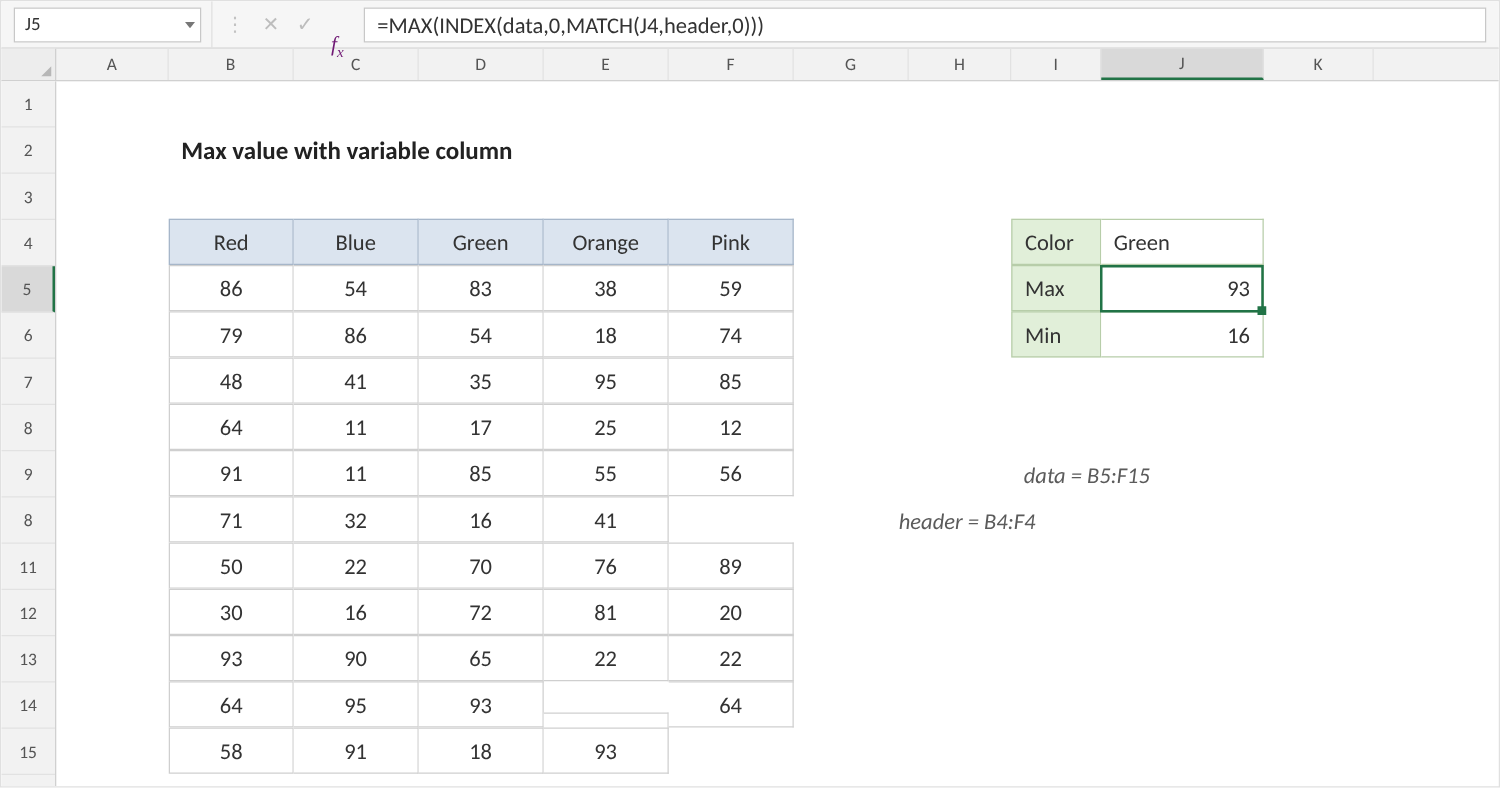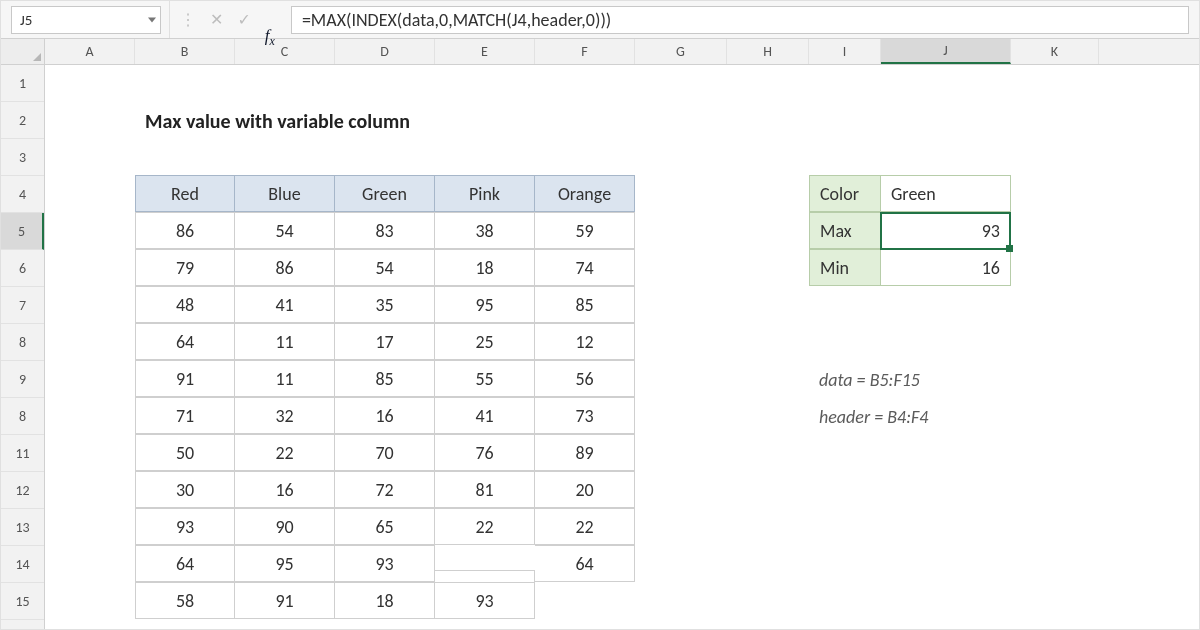--- a/index.html
+++ b/index.html
@@ -47,21 +47,21 @@
     font-size: 16px;
     height: 100%;
     border-left: 1px solid #e0e0e0;
   }
   .fb-mid .dots::before { content:"⋮"; color:#c2c2c2; }
   .fb-mid .x::before { content:"✕"; }
   .fb-mid .check::before { content:"✓"; }
   .fx {
     font-style: italic;
     font-family: "Times New Roman", serif;
-    color: #0f172a;
+    color: #701a75;
     font-size: 17px;
     padding-right: 6px;
     margin-top: 36px;
   }
   .formula-input {
     flex: 1;
     height: 28px;
     margin: 4px 10px 4px 0;
     background: #fff;
     border: 1px solid #c8c8c8;
@@ -277,22 +277,22 @@
         <div class="cell cH" style="width: 82px;"></div>
         <div class="cell cI" style="width: 72px;"></div>
         <div class="cell cJ" style="width: 130px;"></div>
         <div class="cell cK" style="width: 88px;"></div>
       </div>
       <div class="row">
         <div class="cell cA" style="width: 90px;"></div>
         <div class="cell cB tbl-hdr" style="width: 100px;">Red</div>
         <div class="cell cC tbl-hdr" style="width: 100px;">Blue</div>
         <div class="cell cD tbl-hdr" style="width: 100px;">Green</div>
+        <div class="cell cF tbl-hdr" style="width: 100px;">Orange</div>
         <div class="cell cE tbl-hdr" style="width: 100px;">Pink</div>
-        <div class="cell cF tbl-hdr" style="width: 100px;">Orange</div>
         <div class="cell cG" style="width: 92px;"></div>
         <div class="cell cH" style="width: 82px;"></div>
         <div class="cell cI side-lbl" style="width: 72px;">Color</div>
         <div class="cell cJ side-val" style="width: 130px;">Green</div>
         <div class="cell cK" style="width: 88px;"></div>
       </div>
       <div class="row">
         <div class="cell cA" style="width: 90px;"></div>
         <div class="cell cB tbl-cell" style="width: 100px;">86</div>
         <div class="cell cC tbl-cell" style="width: 100px;">54</div>
@@ -356,21 +356,20 @@
         <div class="cell cI note" style="width: 72px; white-space: nowrap; overflow: visible;">data = B5:F15</div>
         <div class="cell cJ" style="width: 130px;"></div>
         <div class="cell cK" style="width: 88px;"></div>
       </div>
       <div class="row">
         <div class="cell cA" style="width: 90px;"></div>
         <div class="cell cB tbl-cell" style="width: 100px;">71</div>
         <div class="cell cC tbl-cell" style="width: 100px;">32</div>
         <div class="cell cD tbl-cell" style="width: 100px;">16</div>
         <div class="cell cE tbl-cell" style="width: 100px;">41</div>
-        <div class="cell cF tbl-cell" style="width: 100px;">73</div>
         <div class="cell cG" style="width: 92px;"></div>
         <div class="cell cH" style="width: 82px;"></div>
         <div class="cell cI note" style="width: 72px; white-space: nowrap; overflow: visible;">header = B4:F4</div>
         <div class="cell cJ" style="width: 130px;"></div>
         <div class="cell cK" style="width: 88px;"></div>
       </div>
       <div class="row">
         <div class="cell cA" style="width: 90px;"></div>
         <div class="cell cB tbl-cell" style="width: 100px;">50</div>
         <div class="cell cC tbl-cell" style="width: 100px;">22</div>

